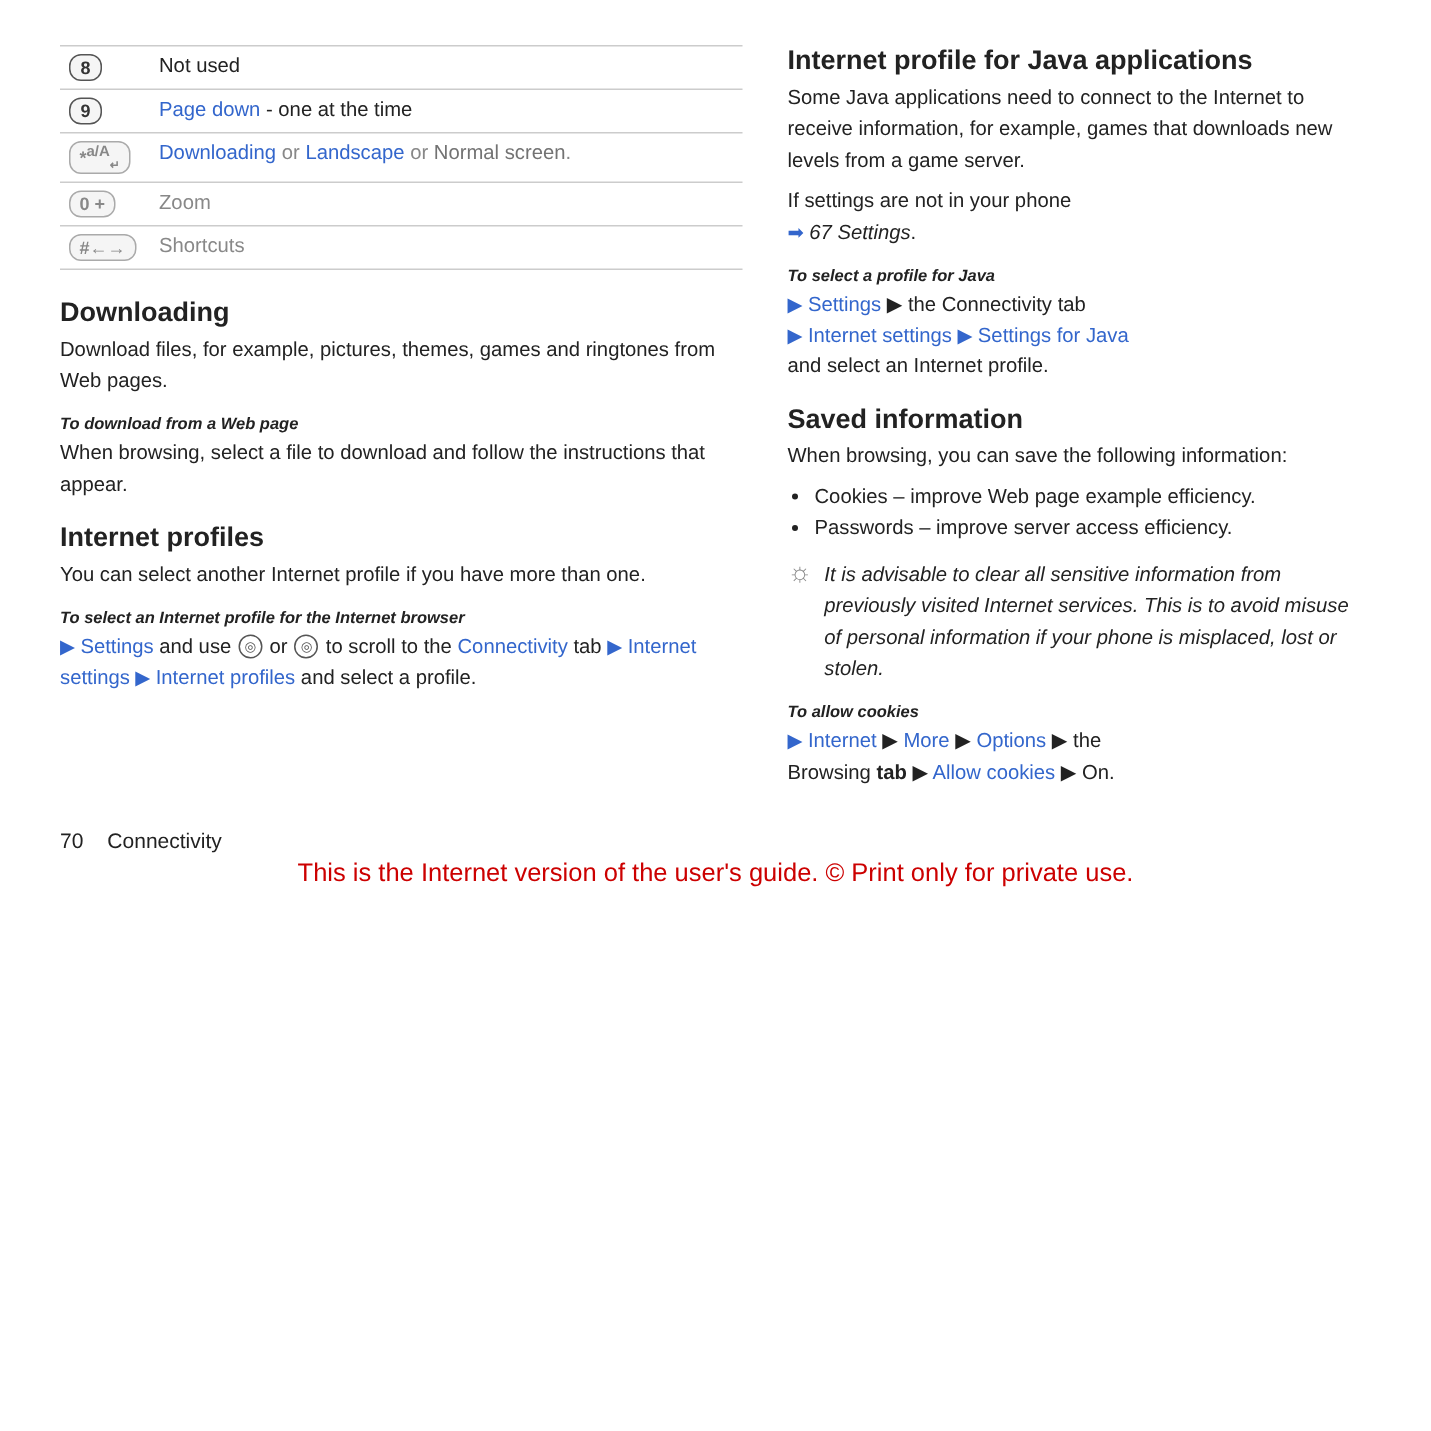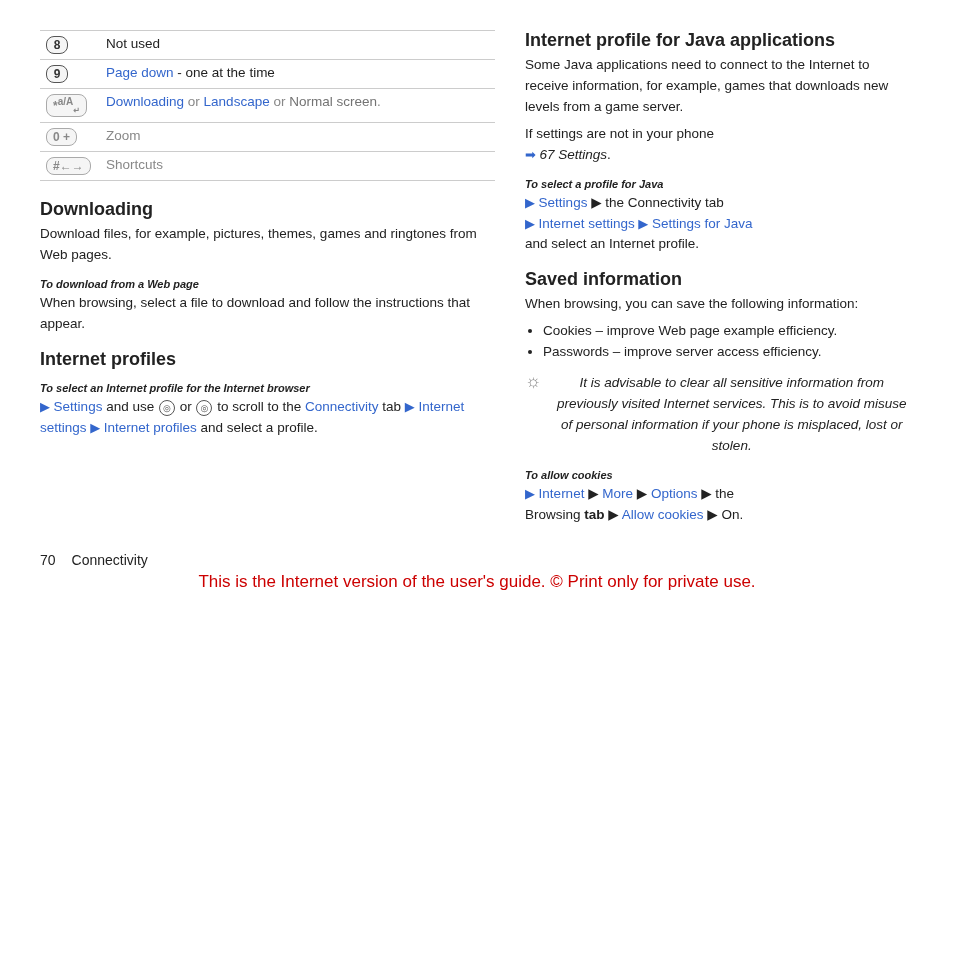--- a/index.html
+++ b/index.html
@@ -125,21 +125,20 @@
       font-size: 18px;
       color: #888;
       margin-top: -2px;
       flex-shrink: 0;
     }
     .tip-text {
       font-style: italic;
       font-size: 13.5px;
       line-height: 1.55;
       color: #222;
-      text-align: center;
     }
     
     .footer {
       border-top: none;
       margin-top: 20px;
       display: flex;
       align-items: baseline;
       gap: 0;
       text-align: center;
     }
@@ -244,20 +243,21 @@
         </tbody>
       </table>
 
       <div class="section-heading first">Downloading</div>
       <div class="body-text">Download files, for example, pictures, themes, games and ringtones from Web pages.</div>
 
       <div class="italic-heading">To download from a Web page</div>
       <div class="body-text">When browsing, select a file to download and follow the instructions that appear.</div>
 
       <div class="section-heading">Internet profiles</div>
+      <div class="body-text">You can select another Internet profile if you have more than one.</div>
 
       <div class="italic-heading">To select an Internet profile for the Internet browser</div>
       <div class="body-text">
         <span class="arrow">▶ </span><span class="link-blue">Settings</span><span> and use </span><span class="scroll-icon">◎</span><span> or </span><span class="scroll-icon">◎</span><span> to scroll to the </span><span class="link-blue">Connectivity</span><span> tab </span><span class="arrow">▶ </span><span class="link-blue">Internet settings</span><span class="arrow"> ▶ </span><span class="link-blue">Internet profiles</span><span> and select a profile.</span>
       </div>
     </div>
 
     <div class="right-col">
 
       <div class="section-heading first">Internet profile for Java applications</div>

